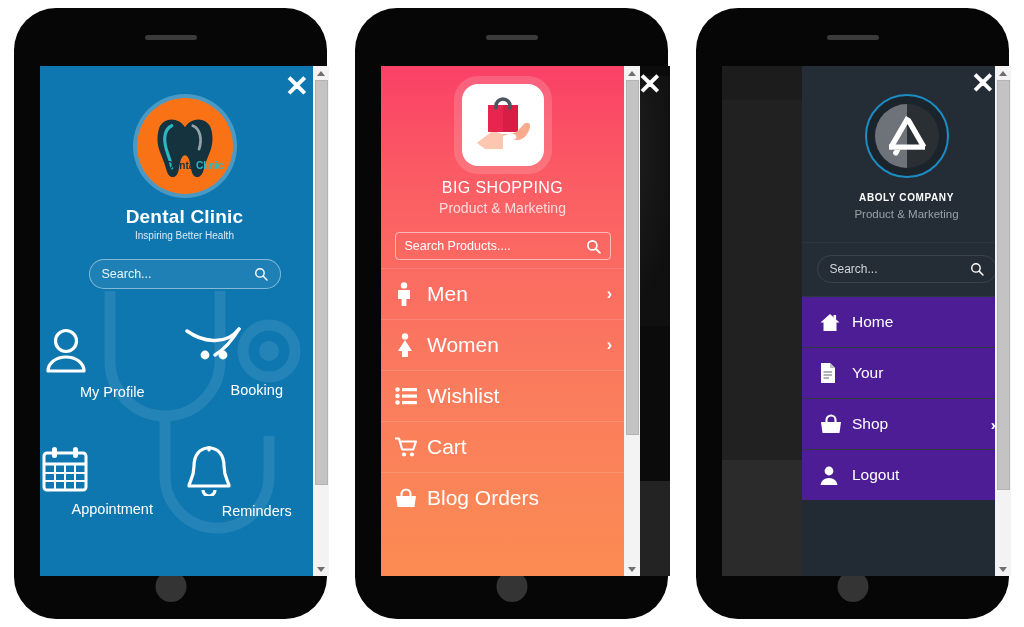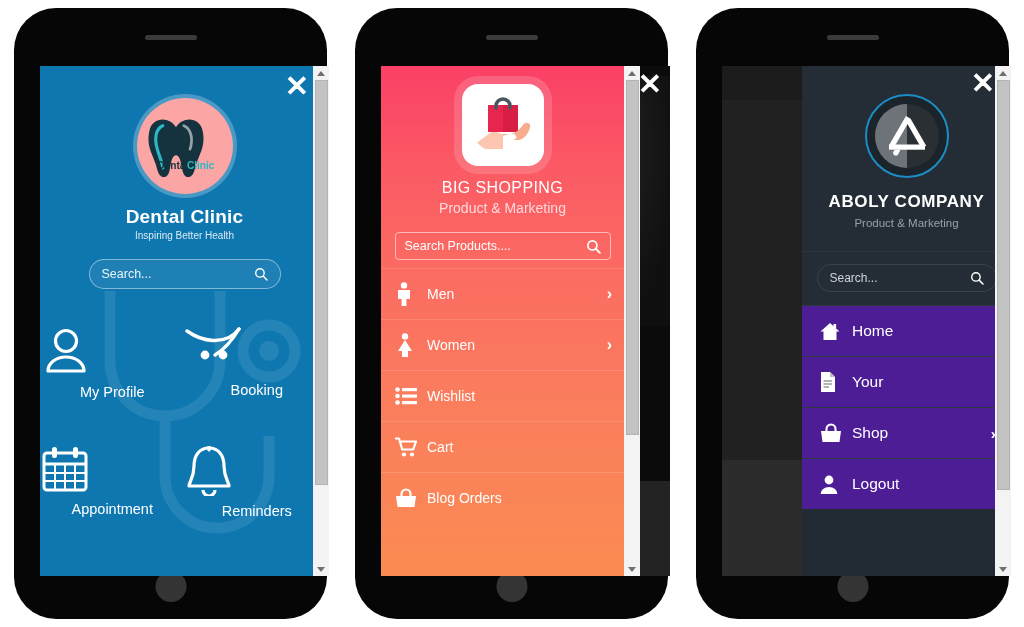--- a/index.html
+++ b/index.html
@@ -86,22 +86,22 @@
     left: 0; width: 100%;
     background: #0e77b0;
   }
   .drawer-1 .steth {
     position: absolute; left: 40px; top: 215px; width: 260px; height: 300px;
     opacity: .09;
   }
   .header-1 { position: relative; padding-top: 32px; text-align: center; }
   .logo-circle {
     width: 96px; height: 96px; margin: 0 auto;
-    background: #fca5a5; border-radius: 50%;
-    display: flex; align-items: center; 
+    background: #f97316; border-radius: 50%;
+    display: flex; align-items: center; justify-content: center;
     box-shadow: 0 0 0 4px rgba(255,255,255,.25);
   }
   .brand-title {
     margin-top: 12px; font-size: 19px; font-weight: 700; color: #fff; letter-spacing: .2px;
   }
   .brand-sub { margin-top: 2px; font-size: 10px; color: #dbeaf4; }
 
   .searchbar {
     margin: 18px auto 0; width: 192px; height: 30px;
     border: 1px solid rgba(255,255,255,.45);
@@ -137,33 +137,33 @@
   }
   .searchbar-2 .ph { flex: 1; font-size: 12.5px; color: #fff; }
   .menu-2 { margin-top: 8px; }
   .mi-2 {
     height: 51px; display: flex; align-items: center;
     padding: 0 12px 0 14px;
     border-top: 1px solid rgba(255,255,255,.13);
     color: #fff;
   }
   .mi-2 .ico { width: 32px; display: flex; align-items: center; }
-  .mi-2 .txt { flex: 1; font-size: 14px; }
+  .mi-2 .txt { flex: 1; font-size: 21px; }
   .mi-2 .chev { font-size: 16px; font-weight: 700; }
 
   
   .drawer-3 { left: 80px; width: 209px; background: #222b33; }
   .head-3 { background: #242d35; padding: 28px 0 22px; text-align: center; }
   .logo-ring {
     width: 84px; height: 84px; margin: 0 auto;
     border-radius: 50%; border: 2px solid #1b8cc4;
     display: flex; align-items: center; justify-content: center;
     background: #1c242b;
   }
-  .brand-title-3 { margin-top: 14px; font-size: 17px; font-weight: 700; color: #fff; letter-spacing: .6px; }
+  .brand-title-3 { margin-top: 14px; font-size: 10px; font-weight: 700; color: #fff; letter-spacing: .6px; }
   .brand-sub-3 { margin-top: 5px; font-size: 11.5px; color: #98a0a7; }
   .search-wrap-3 { background: #242d35; padding: 12px 0 13px; border-top: 1px solid #2d353d; }
   .searchbar-3 {
     margin: 0 auto; width: 180px; height: 28px;
     border: 1px solid #3a434b; border-radius: 16px;
     display: flex; align-items: center; padding: 0 12px;
   }
   .searchbar-3 .ph { flex: 1; font-size: 12px; color: #cfd4d8; }
   .mi-3 {
     height: 51px; display: flex; align-items: center;

